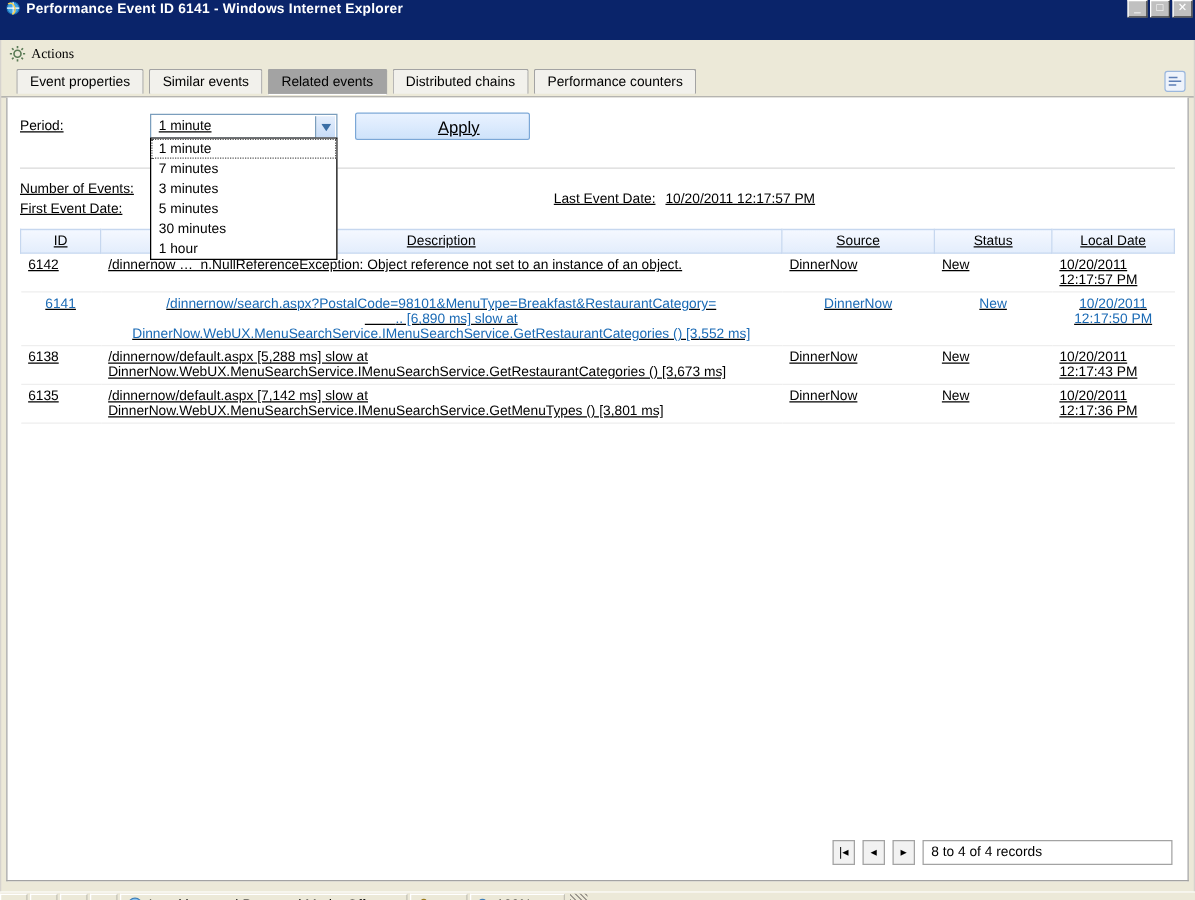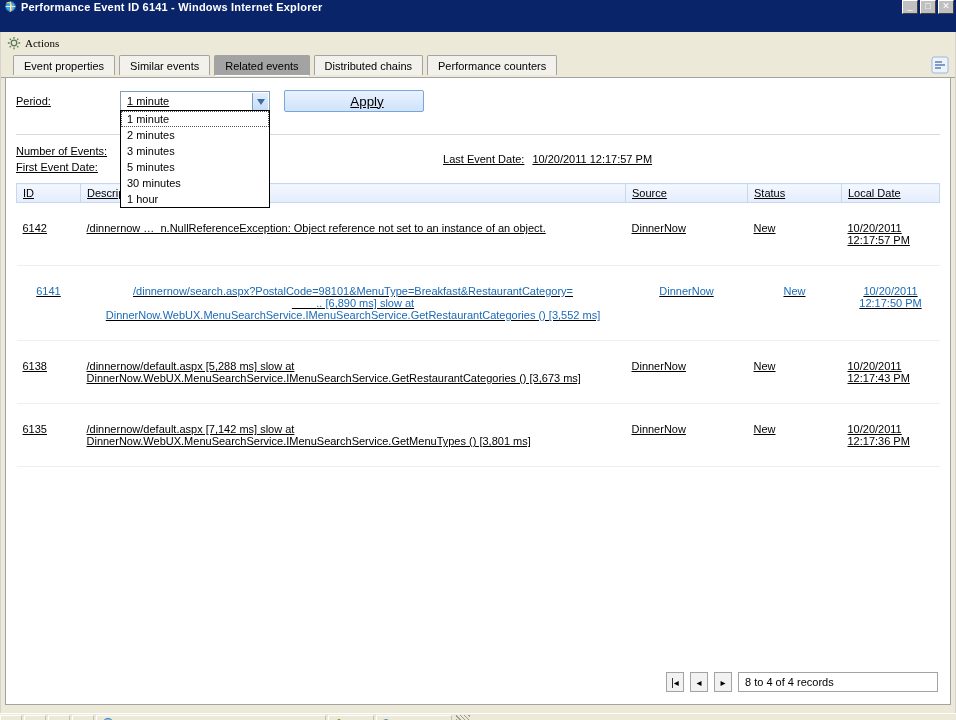--- a/index.html
+++ b/index.html
@@ -39,22 +39,22 @@
   .dropdown .opt.sel { background:#fff; outline:1px dotted #555; outline-offset:-1px; }
 
   .applybtn { width:140px; height:22px; border:1px solid #7ba7d7; background:linear-gradient(#e9f2ff,#cfe3fb); border-radius:2px; cursor:pointer; margin-left:24px;padding-left:32px; }
 
   .row2 { display:flex; gap:40px; border-top:1px solid #d9d9d9; padding-top:10px; margin-bottom:10px; }
   .kv { display:flex; align-items:center; gap:8px; }
   .kv .k { white-space:nowrap; }
 
   .grid { border:none; }
   .grid table { border-collapse:collapse; width:100%; table-layout:fixed; }
-  .grid th { background:linear-gradient(#f4f8ff,#e3edfc); border:1px solid #c6d7ef; text-align:left; padding:3px 6px; font-weight:normal; white-space:nowrap; }
-  .grid td { border-bottom:1px solid #eee; padding:19px 6px; vertical-align:top; }
+  .grid th { background:linear-gradient(#f4f8ff,#e3edfc); border:1px solid #c6d7ef; text-align:center; padding:3px 6px; font-weight:normal; white-space:nowrap; }
+  .grid td { border-bottom:1px solid #eee; padding:3px 6px; vertical-align:top; }
   .grid tr.highlight td { color:#1a6ab5;text-align:center; }
 
   .col-id { width:64px; }
   .col-src { width:122px; }
   .col-status { width:94px; }
   .col-date { width:98px; }
 
   .pager { position:absolute; right:12px; bottom:12px; display:flex; align-items:center; gap:6px; }
   .pgbtn { width:18px; height:20px; border:1px solid #a3a3a3; background:#f2f2f2; cursor:pointer; display:flex; align-items:center; justify-content:center; font-size:10px; padding:0;}
   .pgstatus { width:200px; height:20px; border:1px solid #a3a3a3; background:#fff; padding:2px 6px; display:flex; align-items:center; }
@@ -127,21 +127,21 @@
         <div class="combo">
           <span>1 minute</span>
           <span class="arrow">
             <svg width="8" height="6" viewBox="0 0 8 6">
                 <path d="M0 0h8L4 6z" fill="#3a6ea5"></path>
               </svg>
           </span>
         </div>
         <div class="dropdown">
           <div class="opt sel">1 minute</div>
-          <div class="opt">2 minutes</div>
+          <div class="opt">7 minutes</div>
           <div class="opt">3 minutes</div>
           <div class="opt">5 minutes</div>
           <div class="opt">30 minutes</div>
           <div class="opt">1 hour</div>
         </div>
       </div>
       <button class="applybtn">Apply</button>
     </div>
 
     <div class="row2">

